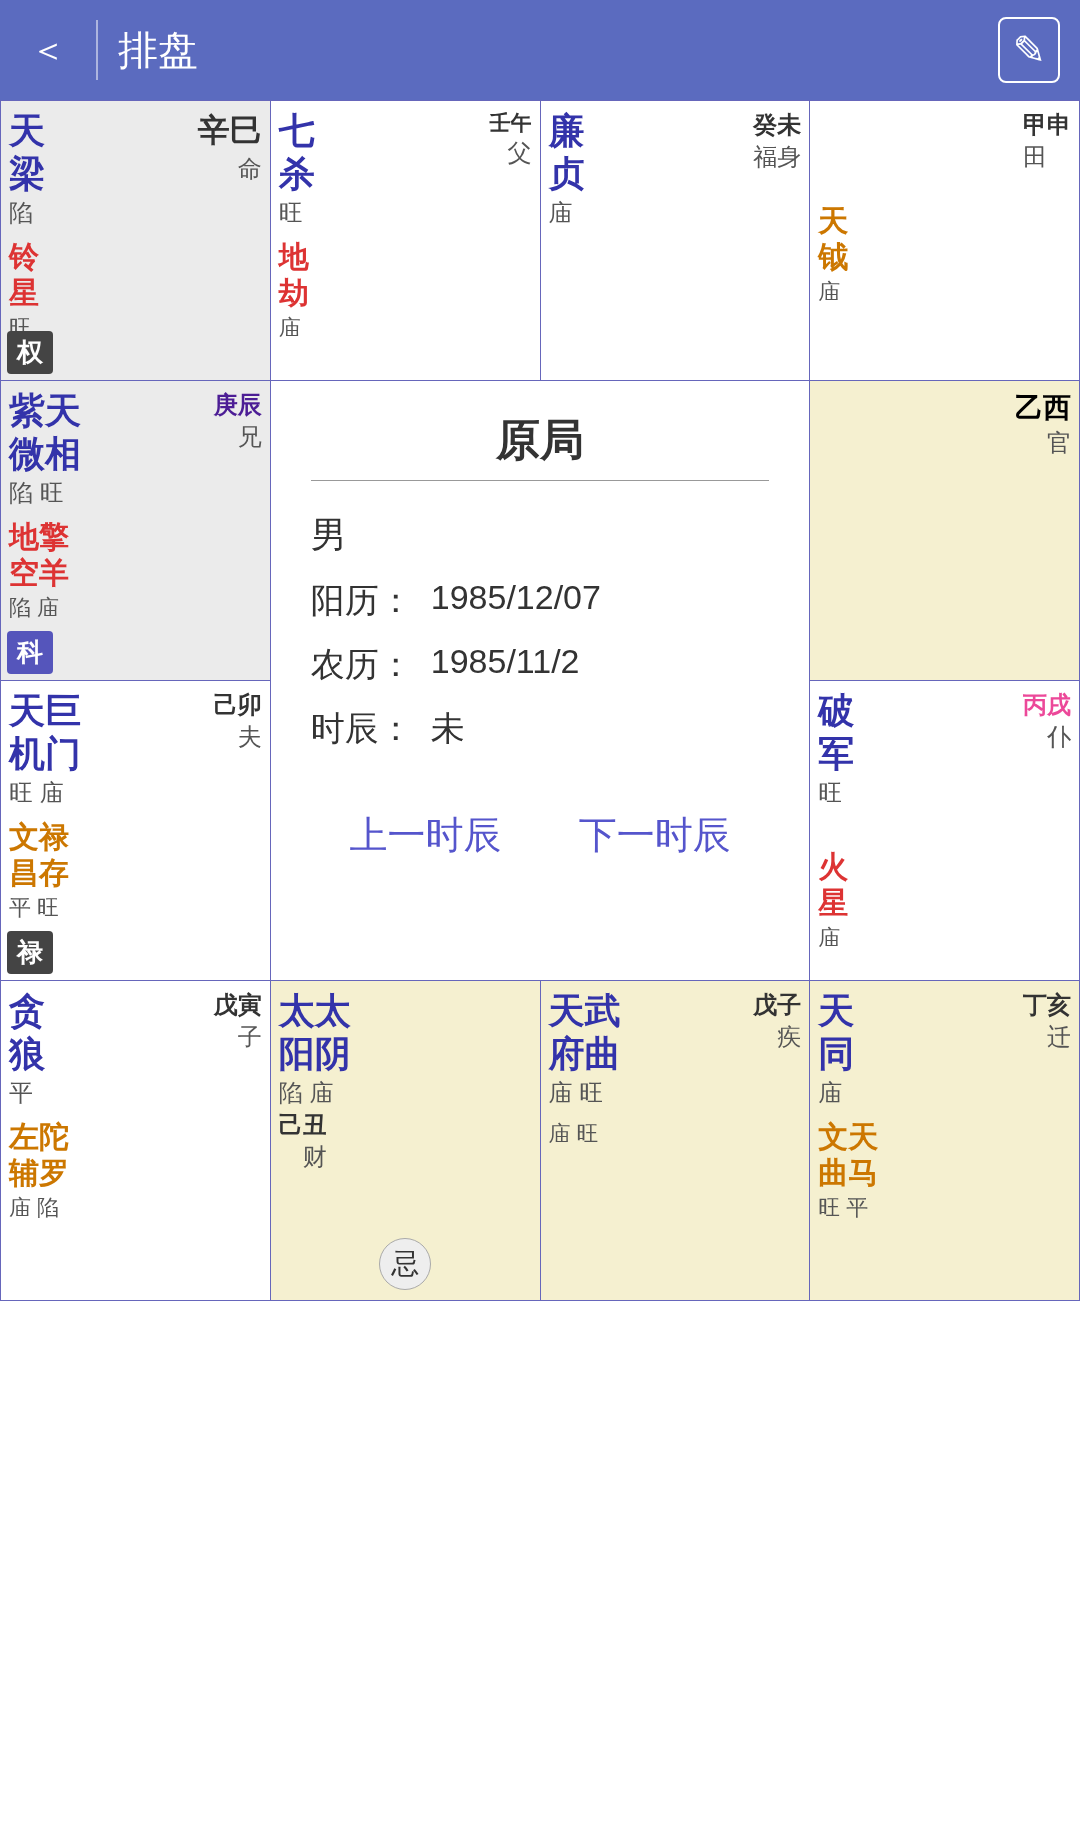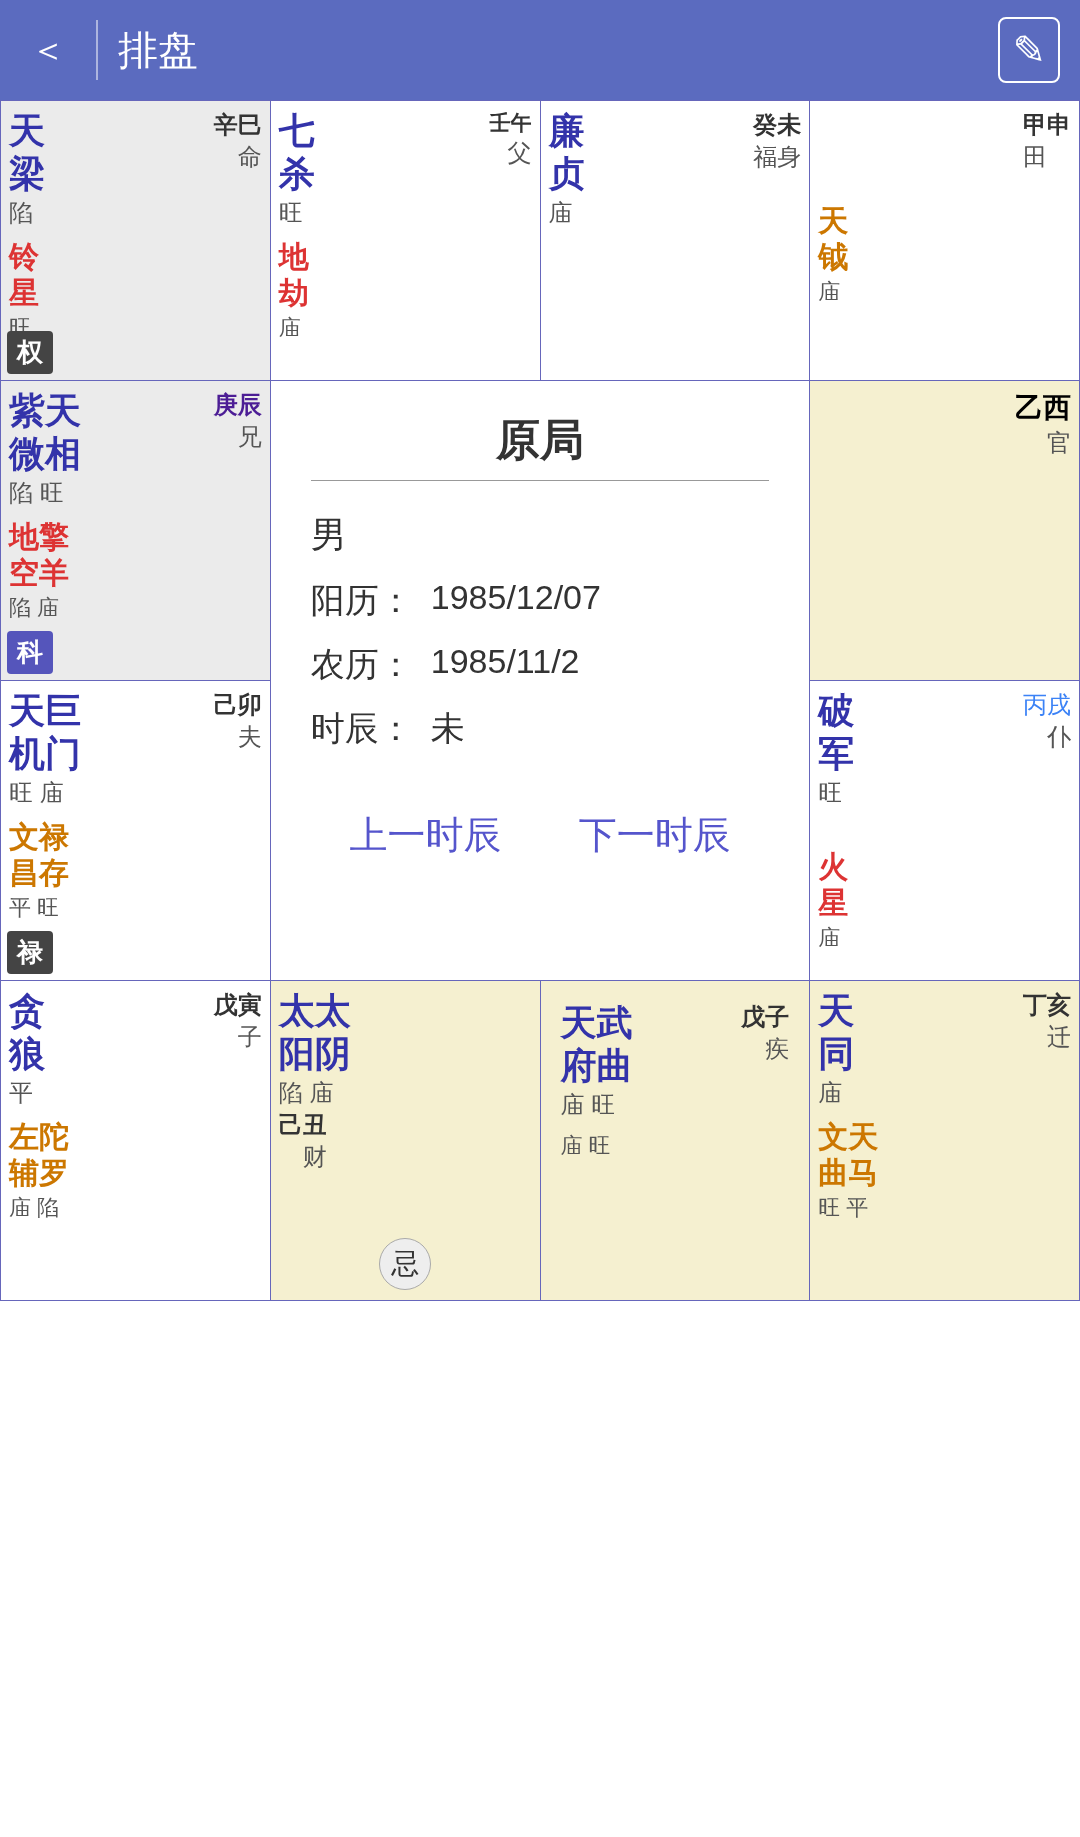--- a/index.html
+++ b/index.html
@@ -206,21 +206,21 @@
 
 <div id="chart-grid">
 
   <div class="cell grayed" style="min-height:280px; position:relative; padding:8px;">
     <div style="display:flex; justify-content:space-between; align-items:flex-start;">
       <div>
         <div class="main-star">天<br>梁</div>
         <div class="main-star-status">陷</div>
       </div>
       <div style="text-align:right;">
-        <div style="font-size:24px; color:#333; font-weight:bold;">辛巳</div>
+        <div style="font-size:32px; color:#333; font-weight:bold;">辛巳</div>
         <div style="font-size:24px; color:#555;">命</div>
       </div>
     </div>
     <div style="margin-top:10px;">
       <div class="sub-star-red">铃<br>星</div>
       <div class="sub-star-status">旺</div>
     </div>
     <div class="corner-badge">权</div>
   </div>
 
@@ -334,21 +334,21 @@
     <div class="corner-badge">禄</div>
   </div>
 
   <div class="cell" style="min-height:300px; position:relative; padding:8px;">
     <div style="display:flex; justify-content:space-between; align-items:flex-start;">
       <div>
         <div class="main-star">破<br>军</div>
         <div class="main-star-status">旺</div>
       </div>
       <div style="text-align:right;">
-        <div style="font-size:24px; color:#3b82f6; font-weight:normal;">丙戌</div>
+        <div style="font-size:24px; color:#ec4899; font-weight:bold;">丙戌</div>
         <div style="font-size:24px; color:#555;">仆</div>
       </div>
     </div>
     <div style="margin-top:40px;">
       <div class="sub-star-red">火<br>星</div>
       <div class="sub-star-status">庙</div>
     </div>
   </div>
 
   <div class="cell cell-bottom" style="position:relative; padding:8px;">
@@ -375,21 +375,21 @@
         <div class="main-star-status">陷 庙</div>
       </div>
       <div style="text-align:right;">
         <div style="font-size:24px; color:#333; font-weight:bold;">己丑</div>
         <div style="font-size:24px; color:#555;">财</div>
       </div>
     </div>
     <div class="warning-badge">忌</div>
   </div>
 
-  <div class="cell cell-bottom highlighted" style="position:relative; padding:20px;">
+  <div class="cell cell-bottom highlighted" style="position:relative; padding:8px;">
     <div style="display:flex; justify-content:space-between; align-items:flex-start;">
       <div>
         <div class="main-star">天武<br>府曲</div>
         <div class="main-star-status">庙 旺</div>
       </div>
       <div style="text-align:right;">
         <div style="font-size:24px; color:#333; font-weight:bold;">戊子</div>
         <div style="font-size:24px; color:#555;">疾</div>
       </div>
     </div>

